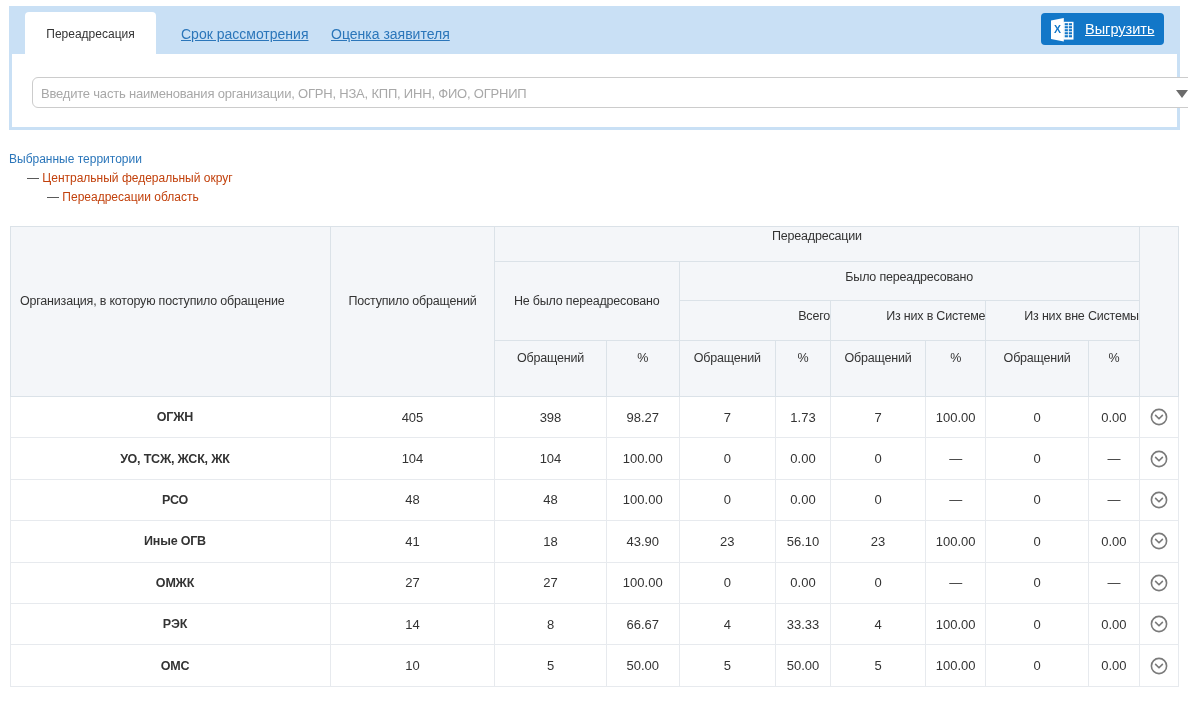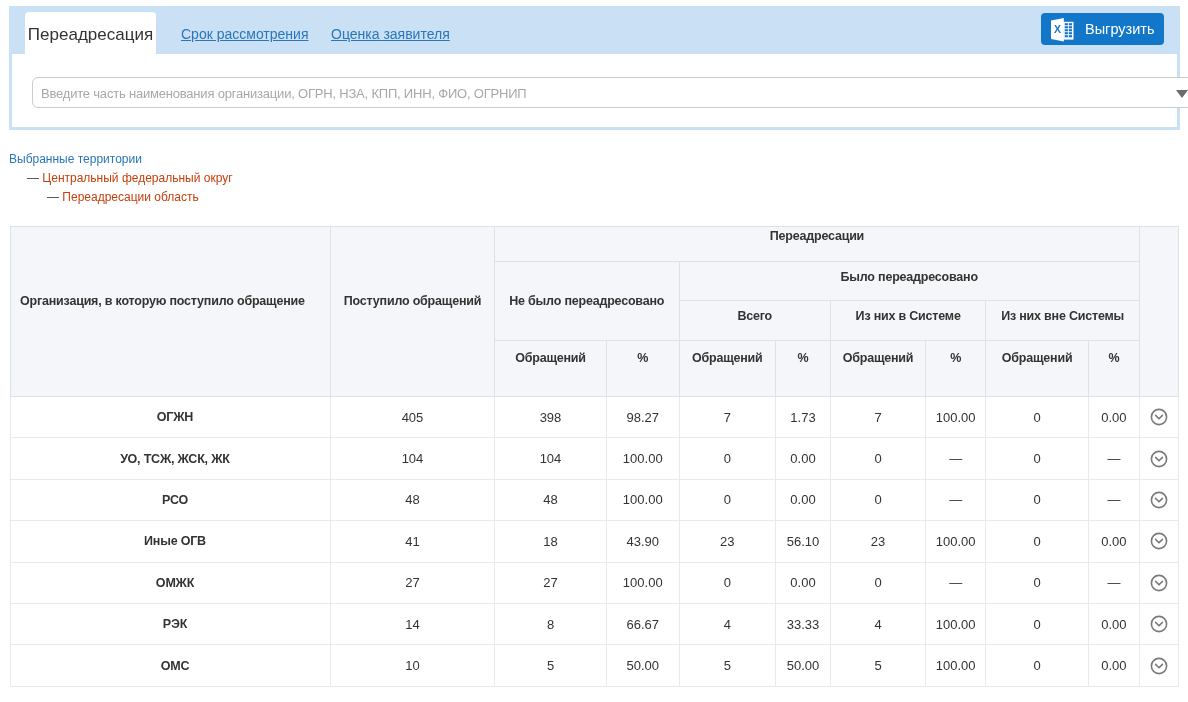--- a/index.html
+++ b/index.html
@@ -8,62 +8,62 @@
     font-family:"Liberation Sans", sans-serif; }
   body { position:relative; overflow:hidden; }
 
   .panel { position:absolute; left:9px; top:6px; width:1171px; height:124px;
     background:#c9e0f5; }
   .panel-content { position:absolute; left:3px; top:48px; width:1165px; height:73px;
     background:#ffffff; }
 
   .tab-active { position:absolute; left:16px; top:6px; width:131px; height:42px;
     background:#ffffff; border-radius:4px 4px 0 0;
-    font-size:17px; color:#333333; text-align:center; line-height:45px; }
+    font-size:12px; color:#333333; text-align:center; line-height:45px; }
   .tab-link { position:absolute; top:6px; height:42px; line-height:45px;
     font-size:14px; color:#2b76ba; text-decoration:underline; white-space:nowrap; }
   #tab2 { left:172px; }
   #tab3 { left:322px; }
 
   .btn-export { position:absolute; left:1032px; top:7px; width:123px; height:32px;
     background:#1277c8; border-radius:4px; color:#ffffff; font-size:14.5px;
     display:flex; align-items:center; justify-content:flex-start; }
   .btn-export svg { margin-left:9px; margin-top:1px; }
-  .btn-export span { margin-left:11px; }
+  .btn-export span { margin-left:11px;text-decoration:underline; }
 
   .searchbox { position:absolute; left:23px; top:71px; width:1164px; height:31px;
     border:1px solid #cccccc; border-radius:6px; background:#ffffff; }
   .searchbox .ph { position:absolute; left:8px; top:8px; font-size:13px; letter-spacing:-0.2px; color:#a8a8a8; }
   .searchbox .arr { position:absolute; right:7px; top:12px; width:0; height:0;
     border-left:6px solid transparent; border-right:6px solid transparent;
     border-top:8px solid #6b6b6b; }
 
   .terr { position:absolute; font-size:12px; }
   .terr a { color:#c2410c; text-decoration:none; }
   .terr .dash { color:#444444; }
   #terr1 { left:9px;  top:152px; color:#2b76ba; }
   #terr2 { left:27px; top:171px; }
   #terr3 { left:47px; top:190px; }
 
   table.grid { position:absolute; left:10px; top:226px; width:1168px;
     border-collapse:collapse; table-layout:fixed; font-size:13px; color:#333333; }
-  .grid th { background:#f4f6f9; border:1px solid #dbe2e8; font-weight:bold;
+  .grid th { background:#f4f6f9; border:1px solid #dbe2e8; font-weight:normal;
     font-size:12.5px; letter-spacing:-0.2px; vertical-align:middle; text-align:center; }
   .grid td { background:#ffffff; border:1px solid #e7eaee; text-align:center;
     font-size:13px; }
   .grid td.org { text-align:center; padding-left:9px; font-weight:bold; font-size:12.5px; letter-spacing:-0.2px; }
   .grid tr.h1 { height:35px; }
   .grid tr.h2 { height:39px; }
   .grid tr.h3 { height:40px; }
   .grid tr.h4 { height:56px; }
   .grid tbody tr { height:41.4px; }
   th.pb { padding-bottom:21px; }
   tr.h1 th.r1 { padding-bottom:16px; }
   tr.h2 th.r2 { padding-bottom:8px; }
-  tr.h3 th.r3 { padding-bottom:9px; }
+  tr.h3 th.r3 { padding-bottom:9px;text-align:right; }
   tr.h4 th.r4 { padding-bottom:21px; }
 </style>
 </head>
 <body>
 
 <div class="panel">
   <div class="panel-content"></div>
   <div class="tab-active">Переадресация</div>
   <div class="tab-link" id="tab2">Срок рассмотрения</div>
   <div class="tab-link" id="tab3">Оценка заявителя</div>

